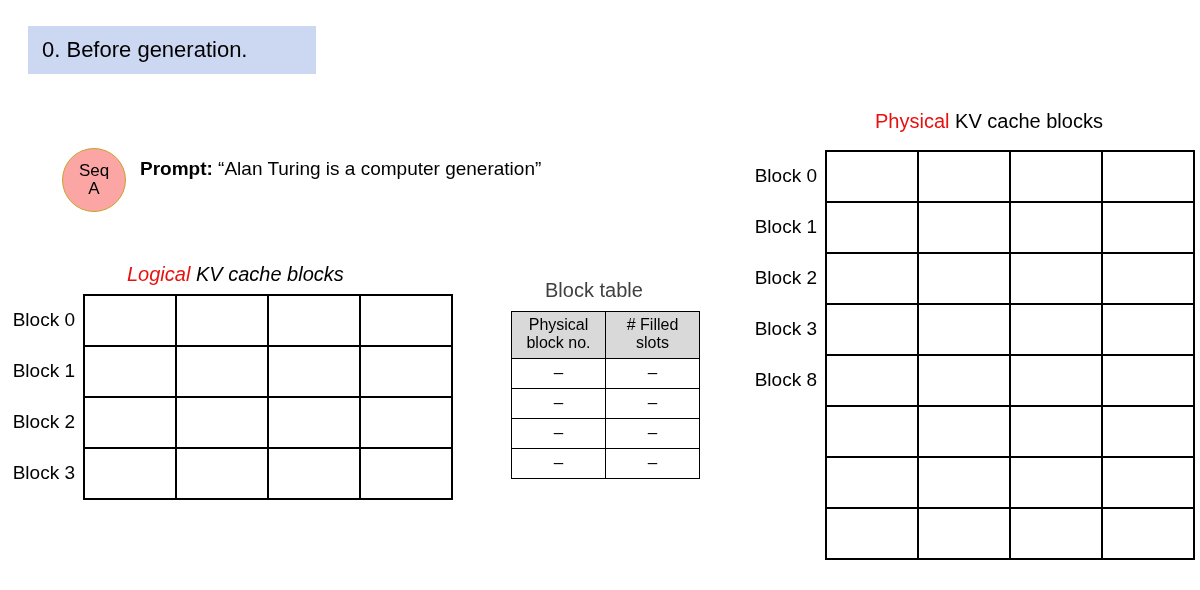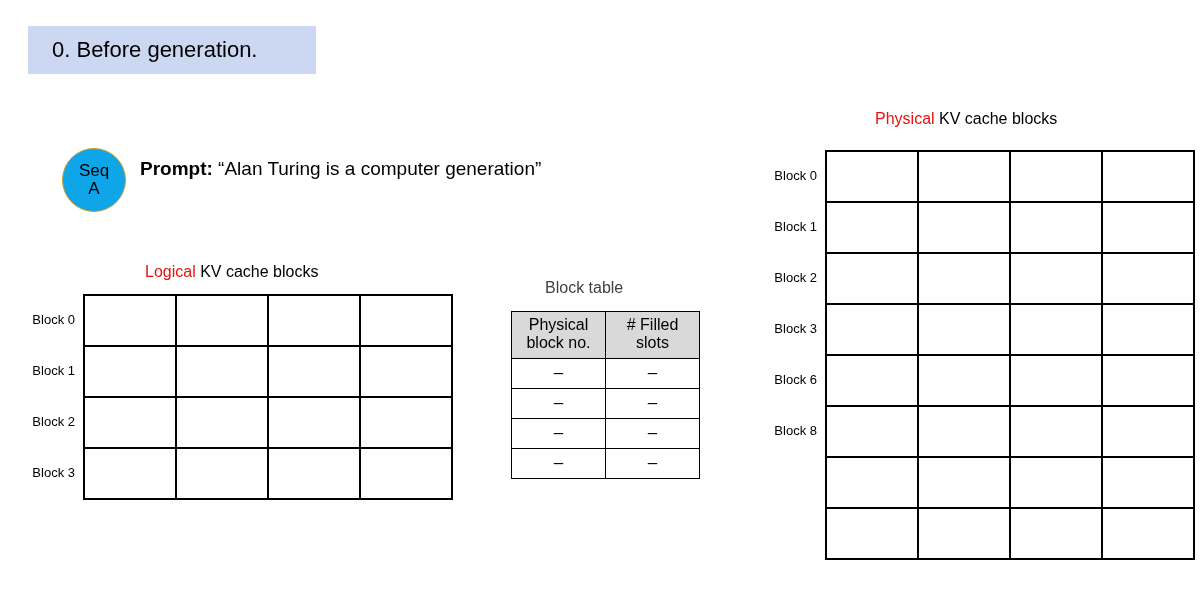--- a/index.html
+++ b/index.html
@@ -18,37 +18,37 @@
 
   .step-banner {
     position: absolute;
     left: 28px;
     top: 26px;
     width: 288px;
     height: 48px;
     background: #ccd7f2;
     display: flex;
     align-items: center;
-    padding-left: 24px;
+    padding-left: 14px;
     box-sizing: border-box;
   }
   .step-banner span {
     font-size: 22px;
     color: #000;
   }
 
   
   .seq-bubble {
     position: absolute;
     left: 62px;
     top: 148px;
     width: 62px;
     height: 62px;
     border-radius: 50%;
-    background: #0ea5e9;
+    background: #fca5a5;
     border: 1px solid #c9a227;
     display: flex;
     flex-direction: column;
     align-items: center;
     justify-content: center;
     line-height: 1.05;
     font-size: 17px;
   }
 
   .prompt-block {
@@ -59,28 +59,28 @@
     line-height: 1.5;
   }
   .prompt-block b {
     font-weight: bold;
     margin-top: 35px;
   }
 
   
   .title {
     position: absolute;
-    font-size: 16px;
+    font-size: 20px;
     white-space: nowrap;
   }
   .title .accent {
     color: #e8110f;
   }
 
-  .logical-title { left: 145px; top: 263px; }
+  .logical-title { left: 127px; top: 263px; font-style: italic; }
   .blocktable-title { left: 545px; top: 279px; color: #404040; }
   .physical-title { left: 875px; top: 110px; }
 
   
   .grid {
     position: absolute;
     display: grid;
     border-left: 2px solid #000;
     border-top: 2px solid #000;
     box-sizing: content-box;
@@ -102,21 +102,21 @@
     left: 825px;
     top: 150px;
     grid-template-columns: repeat(4, 92px);
     grid-auto-rows: 51px;
   }
 
   .row-labels {
     position: absolute;
     display: flex;
     flex-direction: column;
-    font-size: 13px;
+    font-size: 19px;
   }
   .row-labels .row-label {
     height: 51px;
     display: flex;
     align-items: center;
     justify-content: flex-end;
     white-space: nowrap;
   }
   #logical-labels { left: 0px; top: 294px; width: 75px; }
   #physical-labels { left: 735px; top: 150px; width: 82px; }
@@ -229,21 +229,20 @@
 </table>
 
 <div class="title physical-title">
   <span class="accent">Physical</span><span> KV cache blocks</span>
 </div>
 <div class="row-labels" id="physical-labels">
     <div class="row-label">Block 0</div>
     <div class="row-label">Block 1</div>
     <div class="row-label">Block 2</div>
     <div class="row-label">Block 3</div>
-    <div class="row-label">Block 6</div>
     <div class="row-label">Block 8</div>
   </div>
 <div class="grid" id="physical-grid">
     <div class="cell"></div>
     <div class="cell"></div>
     <div class="cell"></div>
     <div class="cell"></div>
     <div class="cell"></div>
     <div class="cell"></div>
     <div class="cell"></div>

